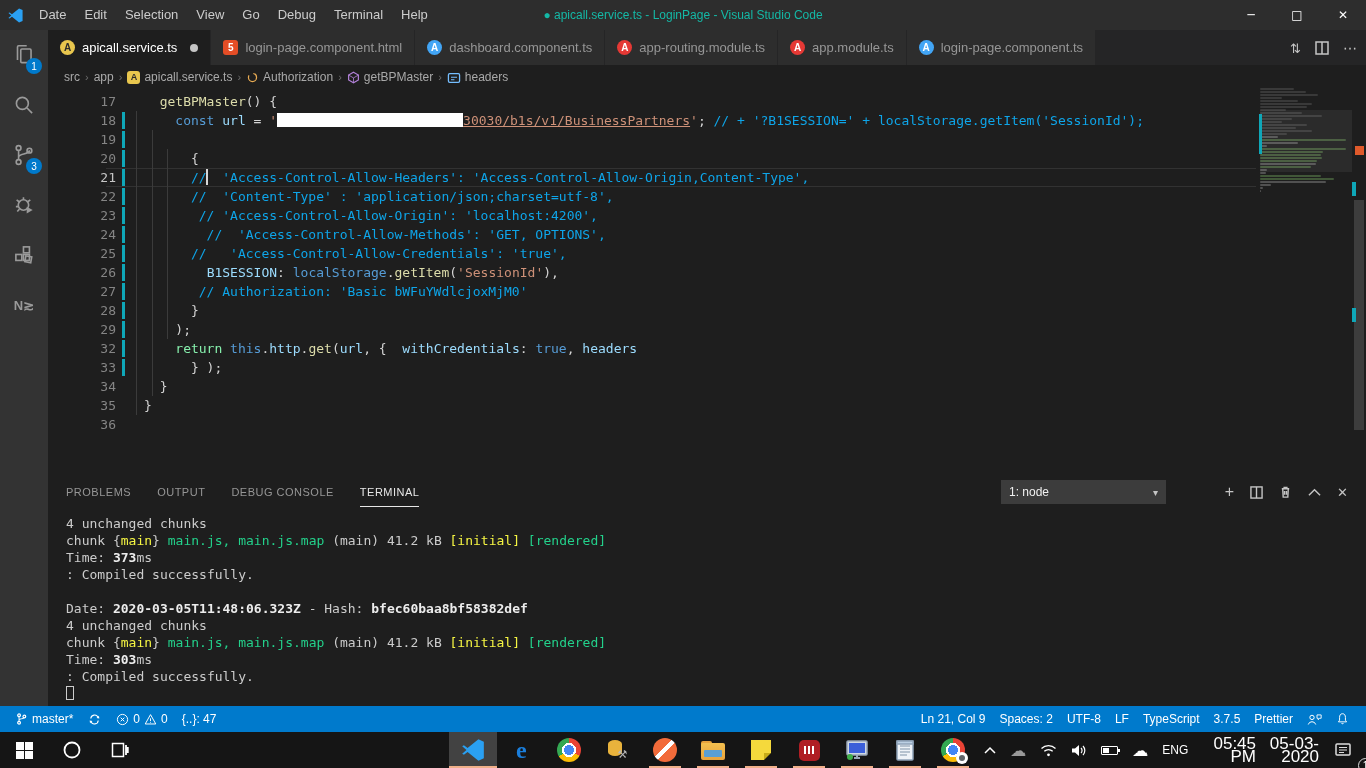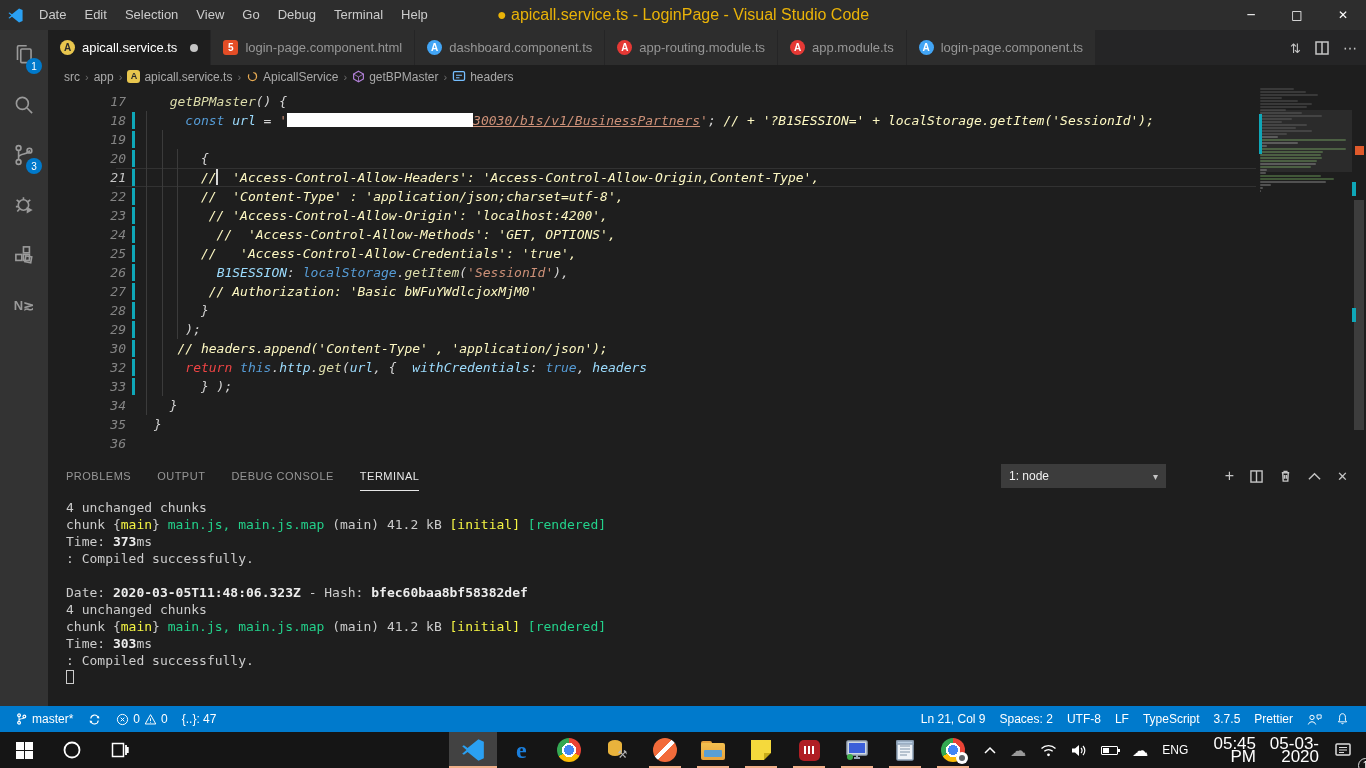--- a/index.html
+++ b/index.html
@@ -5,22 +5,22 @@
   * { margin:0; padding:0; box-sizing:border-box; }
   html,body { width:1366px; height:768px; overflow:hidden; background:#1e1e1e;
     font-family:"Liberation Sans", sans-serif; }
 
   
   #titlebar { position:absolute; left:0; top:0; width:1366px; height:30px;
     background:#2d2d2d; display:flex; align-items:center; color:#cccccc; font-size:13px; }
   #vscode-logo { width:30px; display:flex; justify-content:center; }
   #menubar { display:flex; }
   .menu-item { padding:0 9px; line-height:30px; cursor:default; }
-  #window-title { position:absolute; left:0; right:0; text-align:center; font-size:16px;
-    color:#eab308; pointer-events:none; }
+  #window-title { position:absolute; left:0; right:0; text-align:center; font-size:12px;
+    color:#14b8a6; pointer-events:none; }
   #win-controls { position:absolute; right:0; top:0; display:flex; }
   .win-btn { width:46px; height:30px; display:flex; align-items:center; justify-content:center;
     color:#ffffff; font-size:12px; font-family:"DejaVu Sans", sans-serif; }
 
   
   #activitybar { position:absolute; left:0; top:30px; width:48px; height:676px; background:#333333; }
   .act-item { position:relative; width:48px; height:50px; display:flex; align-items:center;
     justify-content:center; }
   .badge { position:absolute; right:6px; bottom:6px; min-width:16px; height:16px; border-radius:8px;
     background:#007acc; color:#fff; font-size:10px; display:flex; align-items:center;
@@ -37,52 +37,52 @@
   .tab.active { background:#1e1e1e; color:#ffffff; }
   .ticon { width:15px; height:15px; border-radius:3px; display:inline-flex; align-items:center;
     justify-content:center; font-size:10px; font-weight:bold; }
   .dirty-dot { width:8px; height:8px; border-radius:50%; background:#c5c5c5; margin-left:6px; }
   #editor-actions { position:absolute; right:8px; top:30px; height:35px; display:flex;
     align-items:center; gap:14px; color:#c5c5c5; }
 
   
   #breadcrumb { position:absolute; left:48px; top:65px; right:0; height:23px; background:#1e1e1e;
     display:flex; align-items:center; padding-left:16px; color:#a9a9a9; font-size:12px; }
-  .bc-item { display:flex; align-items:flex-start; gap:4px; }
+  .bc-item { display:flex; align-items:flex-end; gap:4px; }
   .bc-sep { margin:0 5px; color:#6d6d6d; font-size:11px; }
 
   
-  #editor { position:absolute; left:64px; top:88px; right:0; height:389px; background:#1e1e1e;
-    font-family:"DejaVu Sans Mono", monospace; font-size:13px;font-style:italic; }
+  #editor { position:absolute; left:54px; top:88px; right:0; height:389px; background:#1e1e1e;
+    font-family:"DejaVu Sans Mono", monospace; font-size:13px; }
   #code-lines { position:absolute; left:0; top:4px; right:110px; }
   .cl { position:relative; height:19px; line-height:19px; white-space:pre; display:flex; }
   .ln { width:62px; text-align:right; color:#858585; flex:none; }
   .cl.cur-line .ln { color:#c6c6c6; }
   .modbar { position:absolute; left:68px; top:1px; width:3px; height:17px; background:#0fa7b8; }
   .ctext { padding-left:28px; }
   .cl.cur-line::after { content:""; position:absolute; left:52px; right:0; top:0; bottom:0;
     border-top:1px solid #323232; border-bottom:1px solid #323232; pointer-events:none; }
   .s-kw{color:#569cd6} .s-vr{color:#9cdcfe} .s-fn{color:#dcdcaa} .s-cls{color:#4ec9b0}
-  .s-str{color:#ce9178} .s-com{color:#fef9c3} .s-pln{color:#d4d4d4} .s-ctl{color:#ef4444}
+  .s-str{color:#ce9178} .s-com{color:#0ea5e9} .s-pln{color:#d4d4d4} .s-ctl{color:#86efac}
   .s-lnk{color:#ce9178; text-decoration:underline;}
   .s-red{display:inline-block; width:186px; height:14px; background:#ffffff; vertical-align:-2px;}
   .s-cur{display:inline-block; width:2px; height:16px; background:#d7d7d7; vertical-align:-3px; margin:0 -1px;}
   .iguide { position:absolute; width:1px; background:#3b3b3b; }
 
   
   #minimap { position:absolute; right:14px; top:0; width:92px; height:110px; }
   .mm-row { height:2px; margin-bottom:1px; border-radius:1px; }
   #mm-slider { position:absolute; right:14px; top:22px; width:92px; height:62px;
     background:rgba(255,255,255,0.06); }
   #mm-mod { position:absolute; right:104px; top:26px; width:3px; height:40px; background:#0fa7b8; }
   #ruler { position:absolute; right:0; top:0; width:14px; height:389px; }
   .rmark { position:absolute; }
 
   
-  #panel { position:absolute; left:48px; top:461px; right:0; height:229px; background:#1e1e1e; }
+  #panel { position:absolute; left:48px; top:477px; right:0; height:229px; background:#1e1e1e; }
   #panel-header { position:absolute; left:0; top:0; right:0; height:30px; display:flex;
     align-items:center; padding-left:18px; }
   .ptab { margin-right:26px; font-size:11px; letter-spacing:0.5px; color:#969696; height:30px;
     line-height:30px; }
   .ptab.active { color:#e7e7e7; border-bottom:1px solid #e7e7e7; }
   #terminal-select { position:absolute; right:200px; top:3px; width:165px; height:24px;
     background:#3c3c3c; color:#f0f0f0; font-size:12px; display:flex; align-items:center;
     justify-content:space-between; padding:0 8px; }
   #panel-actions { position:absolute; right:18px; top:3px; height:24px; display:flex;
     align-items:center; gap:16px; color:#c5c5c5; }
@@ -241,21 +241,21 @@
       <span class="ticon" style="width: 13px; height: 13px; font-size: 9px; background: rgb(232, 198, 78); color: rgb(43, 43, 43);">A</span>
       <span>apicall.service.ts</span>
     </span>
     <span class="bc-sep">›</span>
     <span class="bc-item">
       <span>
         <svg width="13" height="13" viewBox="0 0 16 16" fill="none" stroke="#e8ab53" stroke-width="1.5">
           <circle cx="8" cy="8" r="5" stroke-dasharray="18 6"></circle>
         </svg>
       </span>
-      <span>ApicallService</span>
+      <span>Authorization</span>
     </span>
     <span class="bc-sep">›</span>
     <span class="bc-item">
       <span>
         <svg width="13" height="13" viewBox="0 0 16 16" fill="none" stroke="#b180d7" stroke-width="1.5">
           <path d="M8 1.5 L14 5 V11 L8 14.5 L2 11 V5 Z"></path>
           <path d="M2 5 L8 8.5 L14 5 M8 8.5 V14.5" stroke-width="1"></path>
         </svg>
       </span>
       <span>getBPMaster</span>
@@ -280,21 +280,20 @@
       <div class="cl"><span class="ln">20</span><span class="modbar"></span><span class="ctext"><span class="s-pln">      {</span></span></div>
       <div class="cl cur-line"><span class="ln">21</span><span class="modbar"></span><span class="ctext"><span class="s-com">      //</span><span class="s-cur"></span><span class="s-com">  'Access-Control-Allow-Headers': 'Access-Control-Allow-Origin,Content-Type',</span></span></div>
       <div class="cl"><span class="ln">22</span><span class="modbar"></span><span class="ctext"><span class="s-com">      //  'Content-Type' : 'application/json;charset=utf-8',</span></span></div>
       <div class="cl"><span class="ln">23</span><span class="modbar"></span><span class="ctext"><span class="s-com">       // 'Access-Control-Allow-Origin': 'localhost:4200',</span></span></div>
       <div class="cl"><span class="ln">24</span><span class="modbar"></span><span class="ctext"><span class="s-com">        //  'Access-Control-Allow-Methods': 'GET, OPTIONS',</span></span></div>
       <div class="cl"><span class="ln">25</span><span class="modbar"></span><span class="ctext"><span class="s-com">      //   'Access-Control-Allow-Credentials': 'true',</span></span></div>
       <div class="cl"><span class="ln">26</span><span class="modbar"></span><span class="ctext"><span class="s-pln">        </span><span class="s-vr">B1SESSION</span><span class="s-pln">: </span><span class="s-kw">localStorage</span><span class="s-pln">.</span><span class="s-fn">getItem</span><span class="s-pln">(</span><span class="s-str">'SessionId'</span><span class="s-pln">),</span></span></div>
       <div class="cl"><span class="ln">27</span><span class="modbar"></span><span class="ctext"><span class="s-com">       // Authorization: 'Basic bWFuYWdlcjoxMjM0'</span></span></div>
       <div class="cl"><span class="ln">28</span><span class="modbar"></span><span class="ctext"><span class="s-pln">      }</span></span></div>
       <div class="cl"><span class="ln">29</span><span class="modbar"></span><span class="ctext"><span class="s-pln">    );</span></span></div>
-      <div class="cl"><span class="ln">30</span><span class="modbar"></span><span class="ctext"><span class="s-com">   // headers.append('Content-Type' , 'application/json');</span></span></div>
       <div class="cl"><span class="ln">32</span><span class="modbar"></span><span class="ctext"><span class="s-pln">    </span><span class="s-ctl">return</span><span class="s-pln"> </span><span class="s-kw">this</span><span class="s-pln">.</span><span class="s-vr">http</span><span class="s-pln">.</span><span class="s-fn">get</span><span class="s-pln">(</span><span class="s-vr">url</span><span class="s-pln">, {  </span><span class="s-vr">withCredentials</span><span class="s-pln">: </span><span class="s-kw">true</span><span class="s-pln">, </span><span class="s-vr">headers</span></span></div>
       <div class="cl"><span class="ln">33</span><span class="modbar"></span><span class="ctext"><span class="s-pln">      } );</span></span></div>
       <div class="cl"><span class="ln">34</span><span class="ctext"><span class="s-pln">  }</span></span></div>
       <div class="cl"><span class="ln">35</span><span class="ctext"><span class="s-pln">}</span></span></div>
       <div class="cl"><span class="ln">36</span><span class="ctext"></span></div>
     </div>
   <div class="iguide" style="left:82px; top:23px; height:304px;"></div>
   <div class="iguide" style="left:98px; top:42px; height:266px;"></div>
   <div class="iguide" style="left:113px; top:61px; height:190px;"></div>
   <div id="minimap">

